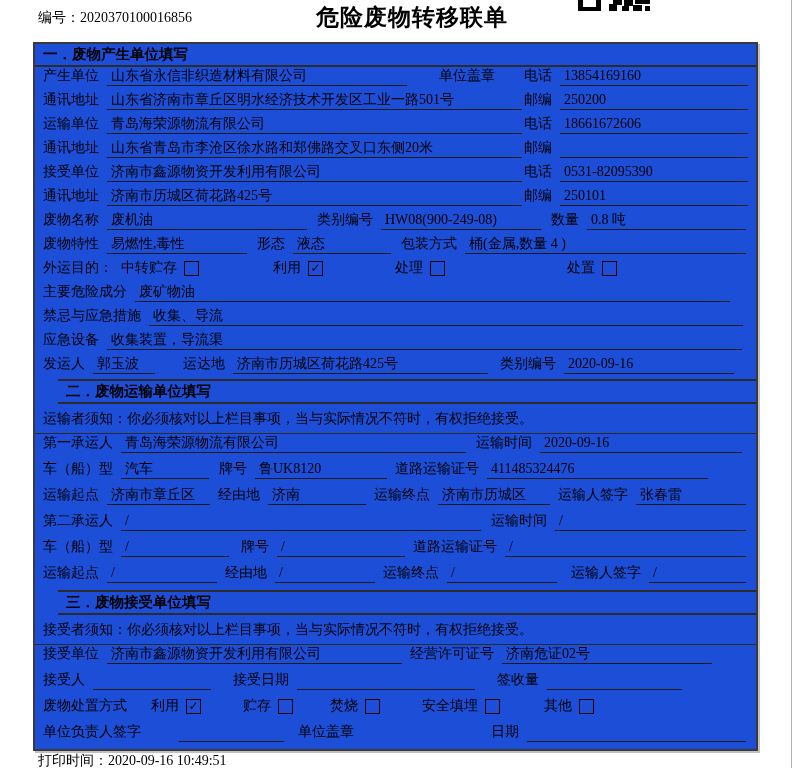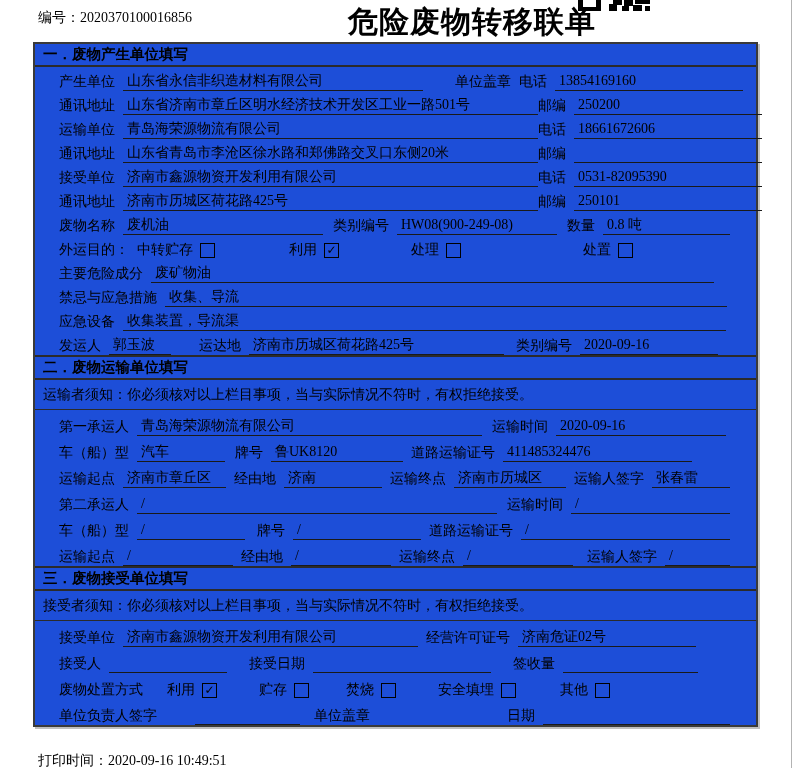--- a/index.html
+++ b/index.html
@@ -1,29 +1,29 @@
 <!DOCTYPE html>
 <html><head>
 <meta charset="utf-8">
 <style>
   html,body{margin:0;padding:0;}
   body{width:796px;height:768px;background:#fff;position:relative;overflow:hidden;
        font-family:"Liberation Serif","DejaVu Serif",serif;color:#000;}
   .page-edge{position:absolute;top:0;right:4px;width:1px;height:768px;background:#b3b3b3;}
   .serial{position:absolute;left:38px;top:9px;font-size:14px;}
-  .doc-title{position:absolute;left:348px;top:2px;font-size:30px;font-weight:bold;
+  .doc-title{position:absolute;left:316px;top:2px;font-size:23px;font-weight:bold;
              font-family:"Liberation Sans","DejaVu Sans",sans-serif;letter-spacing:1px;}
   .qr{position:absolute;left:578px;top:0;}
   .form{position:absolute;left:33px;top:42px;width:725px;box-sizing:border-box;
         border:2px solid #3a3a3a;box-shadow:2px 2px 0 rgba(140,140,140,.55);background:#1d4ed8;}
   .sec{font-weight:bold;font-size:14.5px;height:21px;line-height:21px;padding:0 8px;
        border-bottom:2px solid #2b2b2b;font-family:"Liberation Sans","DejaVu Sans",sans-serif;}
-  .sec.mid{border-top:2px solid #2b2b2b;}
+  .sec.mid{border-top:2px solid #2b2b2b;margin-left:23px;}
   .notice{height:29px;line-height:29px;padding:0 8px;border-bottom:1.5px solid #2b2b2b;font-size:14px;}
-  .row{display:flex;align-items:flex-end;height:24px;padding:0 24px;font-size:14px;white-space:nowrap;}
+  .row{display:flex;align-items:flex-start;height:24px;padding:0 8px;font-size:14px;white-space:nowrap;}
   .s2 .row,.s3 .row{height:26px;}
   .lbl{margin-right:8px;flex:0 0 auto;}
   .v{border-bottom:1.5px solid #1a1a1a;padding:0 4px 1px;box-sizing:border-box;flex:0 0 auto;
      overflow:hidden;height:19px;line-height:18px;}
   .g{flex:1 1 auto;}
   .pr{margin-left:auto;}
   .w62{width:62px}.w88{width:88px}.w98{width:98px}.w100{width:100px}.w103{width:103px}
   .w105{width:105px}.w108{width:108px}.w110{width:110px}.w112{width:112px}.w118{width:118px}
   .w128{width:128px}.w132{width:132px}.w135{width:135px}.w140{width:140px}.w160{width:160px}
   .w178{width:178px}.w188{width:188px}.w200{width:200px}.w255{width:255px}.w295{width:295px}
@@ -110,20 +110,28 @@
 
     <div class="row">
       <span class="lbl">废物名称</span>
       <span class="v w200">废机油</span>
       <span class="lbl" style="margin-left:10px">类别编号</span>
       <span class="v w160">HW08(900-249-08)</span>
       <span class="lbl" style="margin-left:10px">数量</span>
       <span class="v g" style="margin-right:2px">0.8 吨</span>
     </div>
 
+    <div class="row">
+      <span class="lbl">废物特性</span>
+      <span class="v w140">易燃性,毒性</span>
+      <span class="lbl" style="margin-left:10px">形态</span>
+      <span class="v w98">液态</span>
+      <span class="lbl" style="margin-left:10px">包装方式</span>
+      <span class="v g" style="margin-right:2px">桶(金属,数量 4 )</span>
+    </div>
 
     <div class="row">
       <span class="lbl">外运目的：</span>
       <span class="opt">
         <span>中转贮存</span>
         <span class="box"></span>
       </span>
       <span class="opt" style="margin-left:74px">
         <span>利用</span>
         <span class="box">✓</span>

